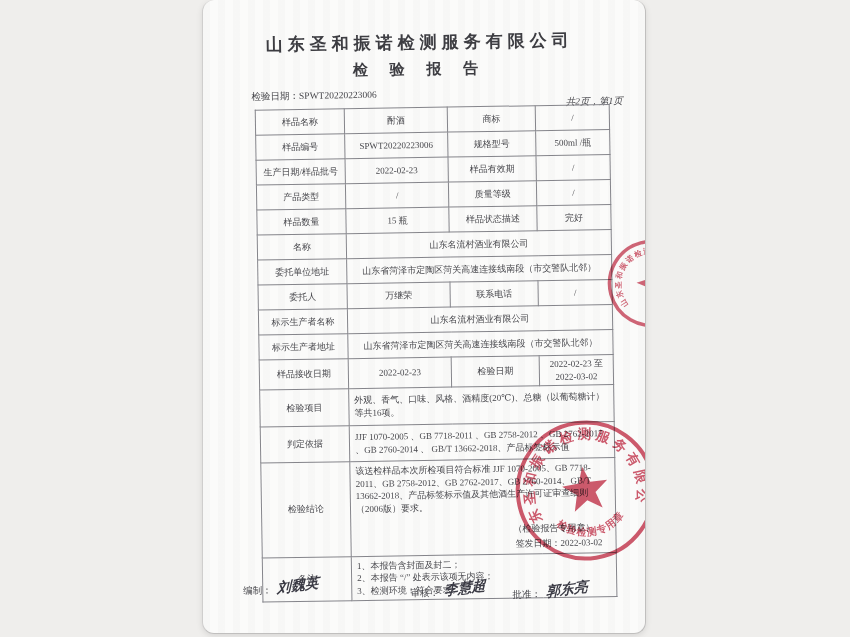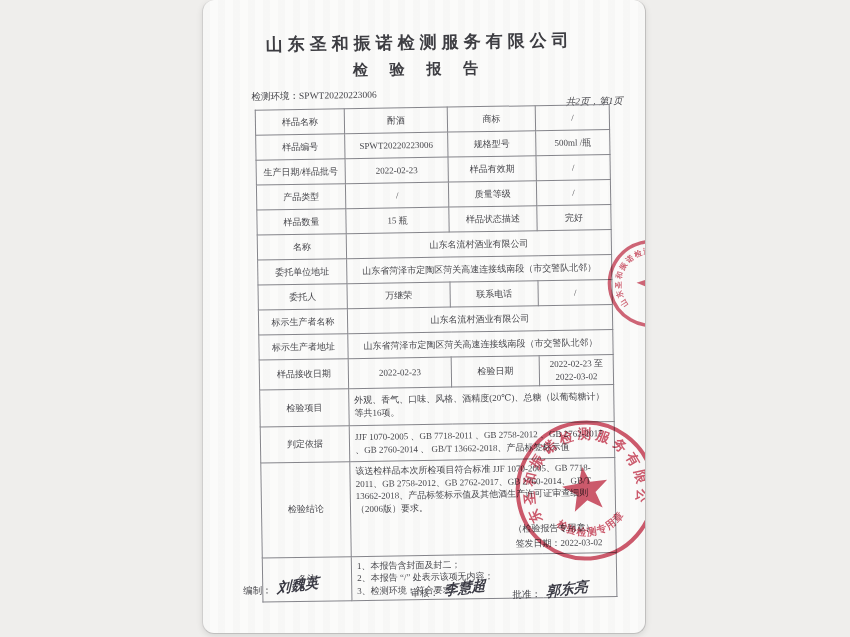--- a/index.html
+++ b/index.html
@@ -71,21 +71,21 @@
 <body>
 
 <div class="stage">
   <div class="paper">
     <div class="content">
 
       <div class="company-name">山东圣和振诺检测服务有限公司</div>
       <div class="report-title">检 验 报 告</div>
 
       <div class="meta">
-        <span class="report-no"><span>检测环境：</span><span>SPWT20220223006</span></span>
+        <span class="report-no"><span>检验日期：</span><span>SPWT20220223006</span></span>
         <span class="pagination">共2页，第1页</span>
       </div>
 
       <table class="report">
         <colgroup>
             <col style="width:89px">
             <col style="width:103px">
             <col style="width:88px">
             <col style="width:74px">
           </colgroup>

